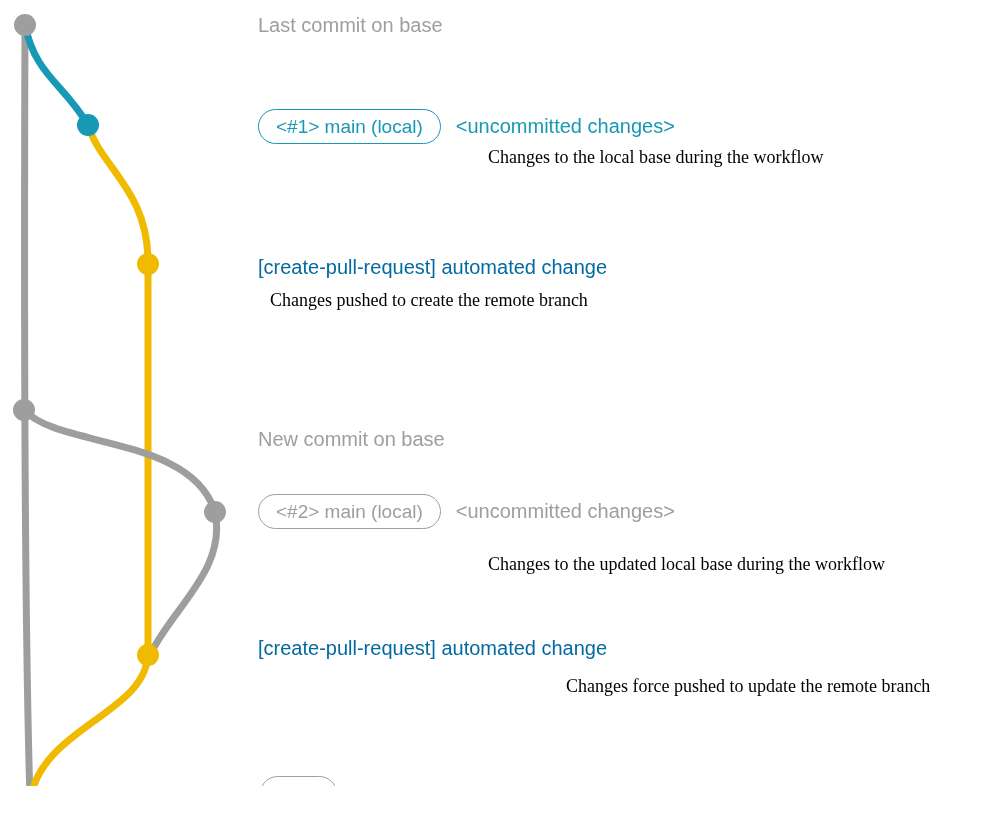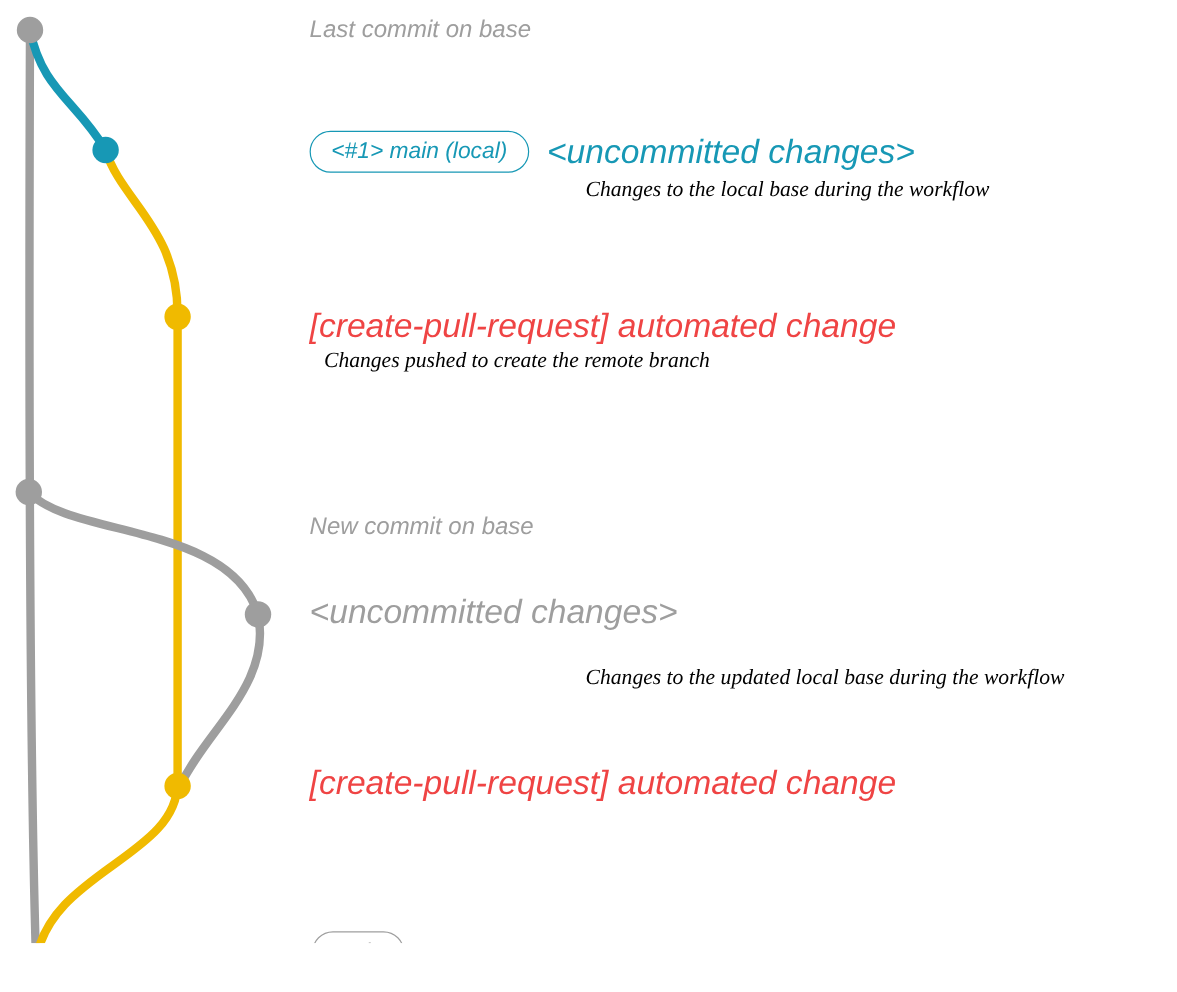--- a/index.html
+++ b/index.html
@@ -3,21 +3,20 @@
 <meta charset="utf-8">
 <style>
   html,body{margin:0;padding:0;background:#ffffff;}
   .canvas{
     position:relative;
     width:981px;
     height:786px;
     background:#ffffff;
     font-family:"Liberation Sans",sans-serif;
     overflow:hidden;
-    font-style:italic;
   }
   svg.graph{position:absolute;left:0;top:0;}
 
   .heading{
     position:absolute;
     font-size:20px;
     line-height:24px;
     color:#9e9e9e;
     white-space:nowrap;
   }
@@ -33,24 +32,24 @@
     align-items:center;
     justify-content:center;
     height:33px;
     padding:0 17px;
     border:1.5px solid currentColor;
     border-radius:18px;
     font-size:19px;
     white-space:nowrap;
     background:#fff;
   }
-  .tag,.title{font-size:28px;white-space:nowrap;}
+  .tag,.title{font-size:20px;white-space:nowrap;}
   .blue{color:#1798b5;}
   .gray{color:#9e9e9e;}
-  .yellow{color:#ef4444;}
+  .yellow{color:#0369a1;}
   .desc{
     position:absolute;
     font-family:"Liberation Serif",serif;
     font-size:18px;
     color:#000000;
     white-space:nowrap;
   }
 </style>
 </head>
 <body>
@@ -83,25 +82,27 @@
     <span class="tag blue">&lt;uncommitted changes&gt;</span>
   </div>
   <div class="desc" style="left:488px;top:147px;">Changes to the local base during the workflow</div>
 
   <div class="title yellow" style="position:absolute;left:258px;top:256px;">[create-pull-request] automated change</div>
   <div class="desc" style="left:270px;top:290px;text-align:right;">Changes pushed to create the remote branch</div>
 
   <div class="heading" style="left:258px;top:399px;margin-top:28px;">New commit on base</div>
 
   <div class="row" style="left:258px;top:494px;">
+    <span class="pill gray">&lt;#2&gt; main (local)</span>
     <span class="tag gray">&lt;uncommitted changes&gt;</span>
   </div>
   <div class="desc" style="left:488px;top:554px;">Changes to the updated local base during the workflow</div>
 
   <div class="row" style="left:258px;top:637px;">
     <span class="title yellow">[create-pull-request] automated change</span>
   </div>
+  <div class="desc" style="left:566px;top:676px;">Changes force pushed to update the remote branch</div>
 
   <div class="row" style="left:260px;top:776px;">
     <span class="pill gray">main</span>
   </div>
 
 </div>
 
 </body></html>

